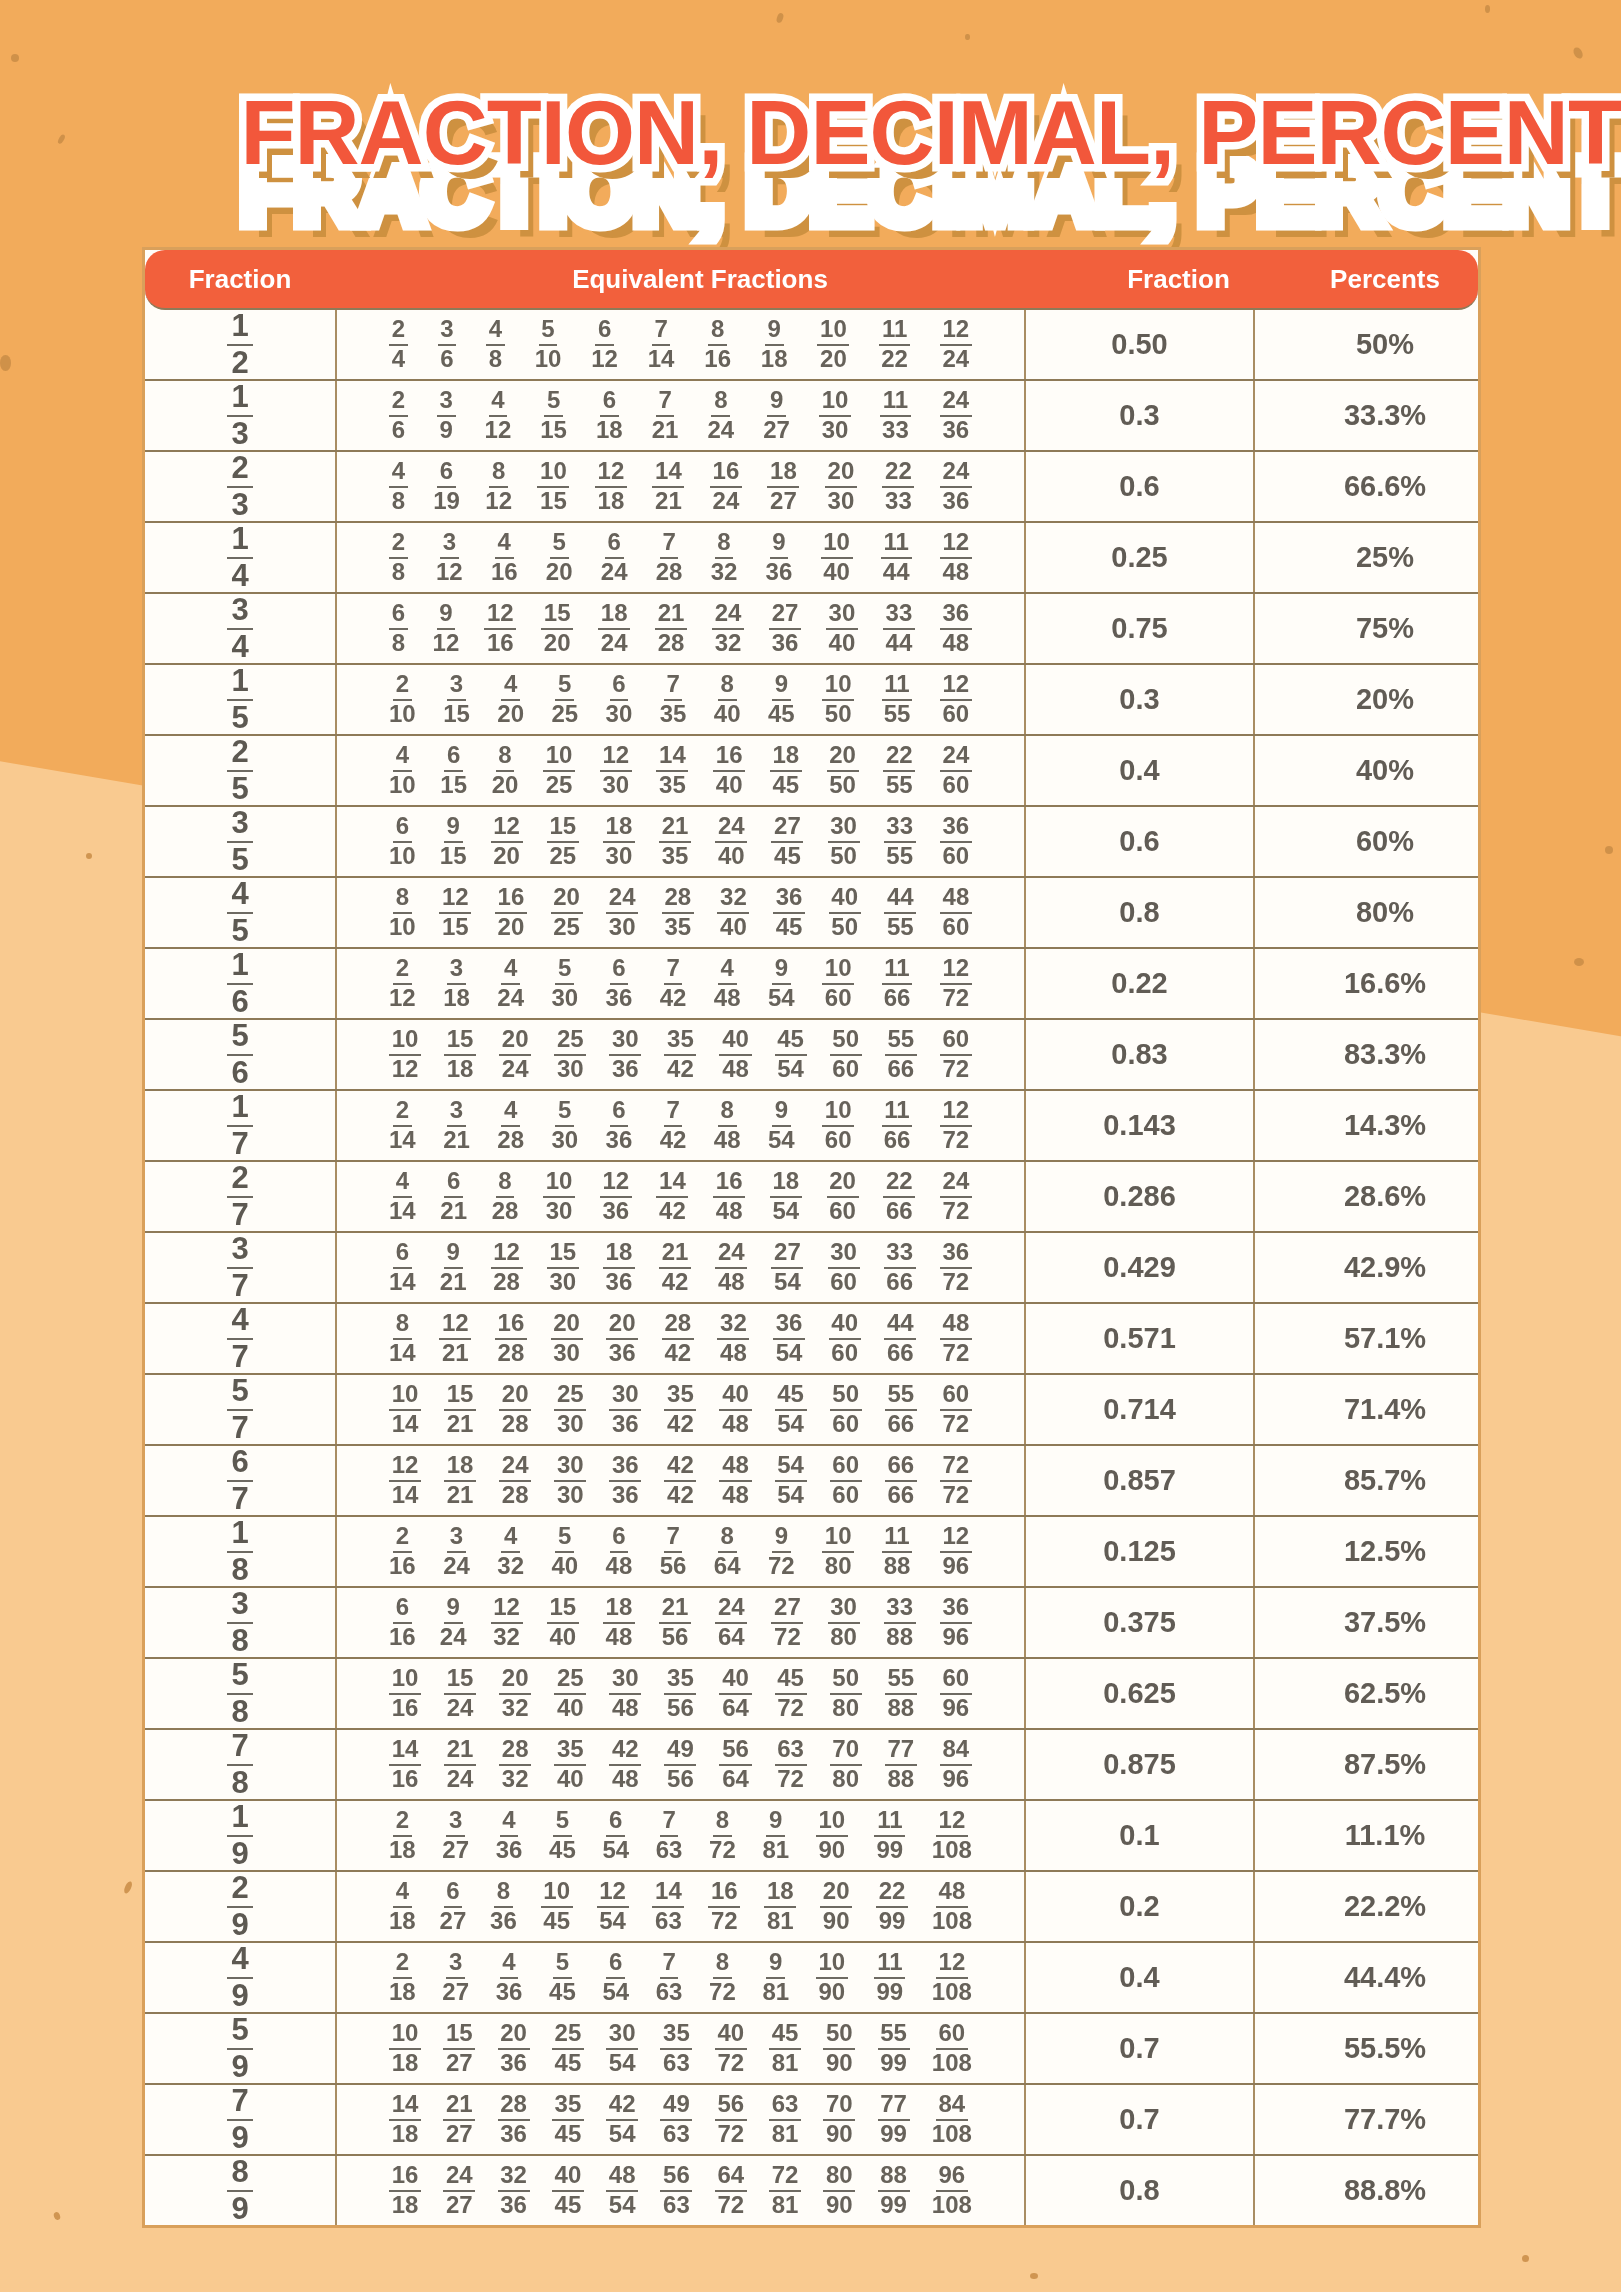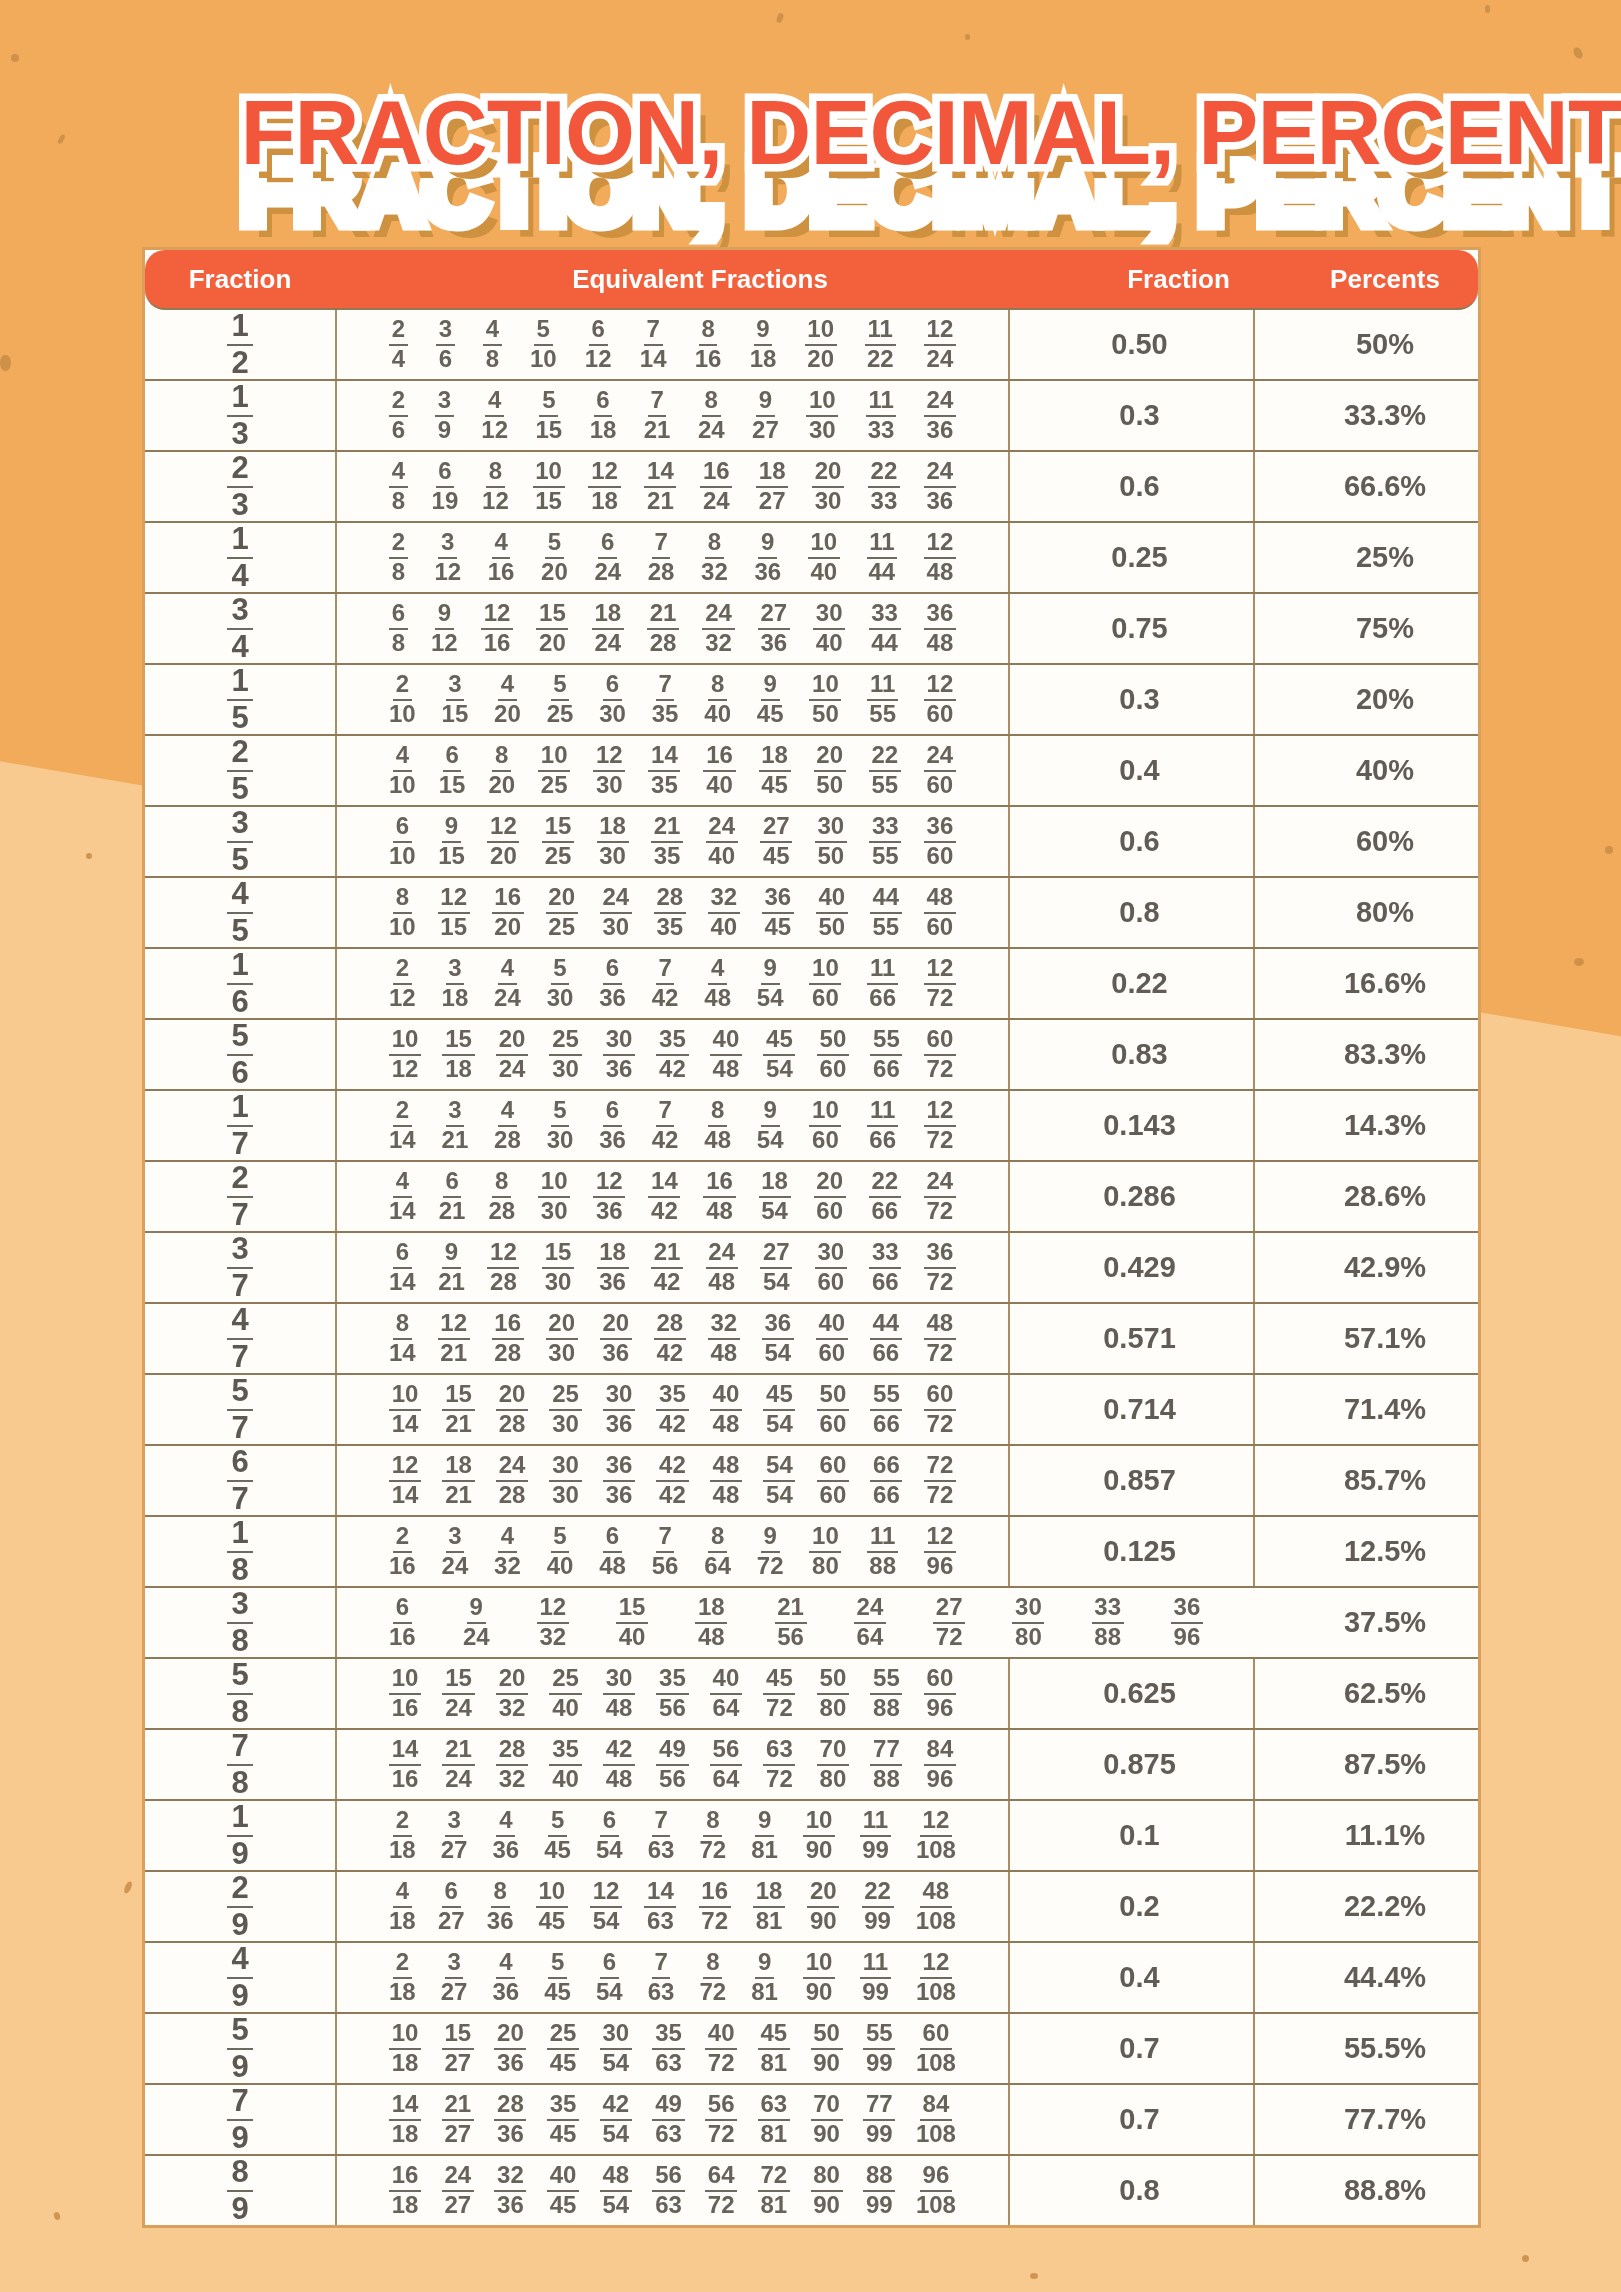--- a/index.html
+++ b/index.html
@@ -79,21 +79,21 @@
     height:69px;
     background:#FFFDF9;
   }
   .row + .row{border-top:2.7px solid #8E7A58;}
   .cell{
     display:flex;align-items:center;justify-content:center;
     color:#615C55;
   }
   .rc1{width:190px;border-right:2.7px solid #A98D63;}
   .rc2{flex:1;justify-content:space-between;padding:0 52px;}
-  .rc3{width:227px;border-left:2.7px solid #A98D63;border-right:2.7px solid #A98D63;padding-left:16px;}
+  .rc3{width:227px;border-left:2.7px solid #A98D63;border-right:2.7px solid #A98D63;}
   .rc4{width:186px;margin-left:37px;}
   .rc3,.rc4{
     font-size:29px;
     font-weight:800;
   }
   .frac{
     display:inline-flex;
     flex-direction:column;
     align-items:center;
     font-weight:700;
@@ -1213,20 +1213,21 @@
           </span>
           <span class="frac frac-sm">
             <span class="num">33</span>
             <span class="den">88</span>
           </span>
           <span class="frac frac-sm">
             <span class="num">36</span>
             <span class="den">96</span>
           </span>
         </div>
+        <div class="cell rc3">0.375</div>
         <div class="cell rc4">37.5%</div>
       </div>
       <div class="row">
         <div class="cell rc1">
           <span class="frac frac-big">
             <span class="num">5</span>
             <span class="den">8</span>
           </span>
         </div>
         <div class="cell rc2">

